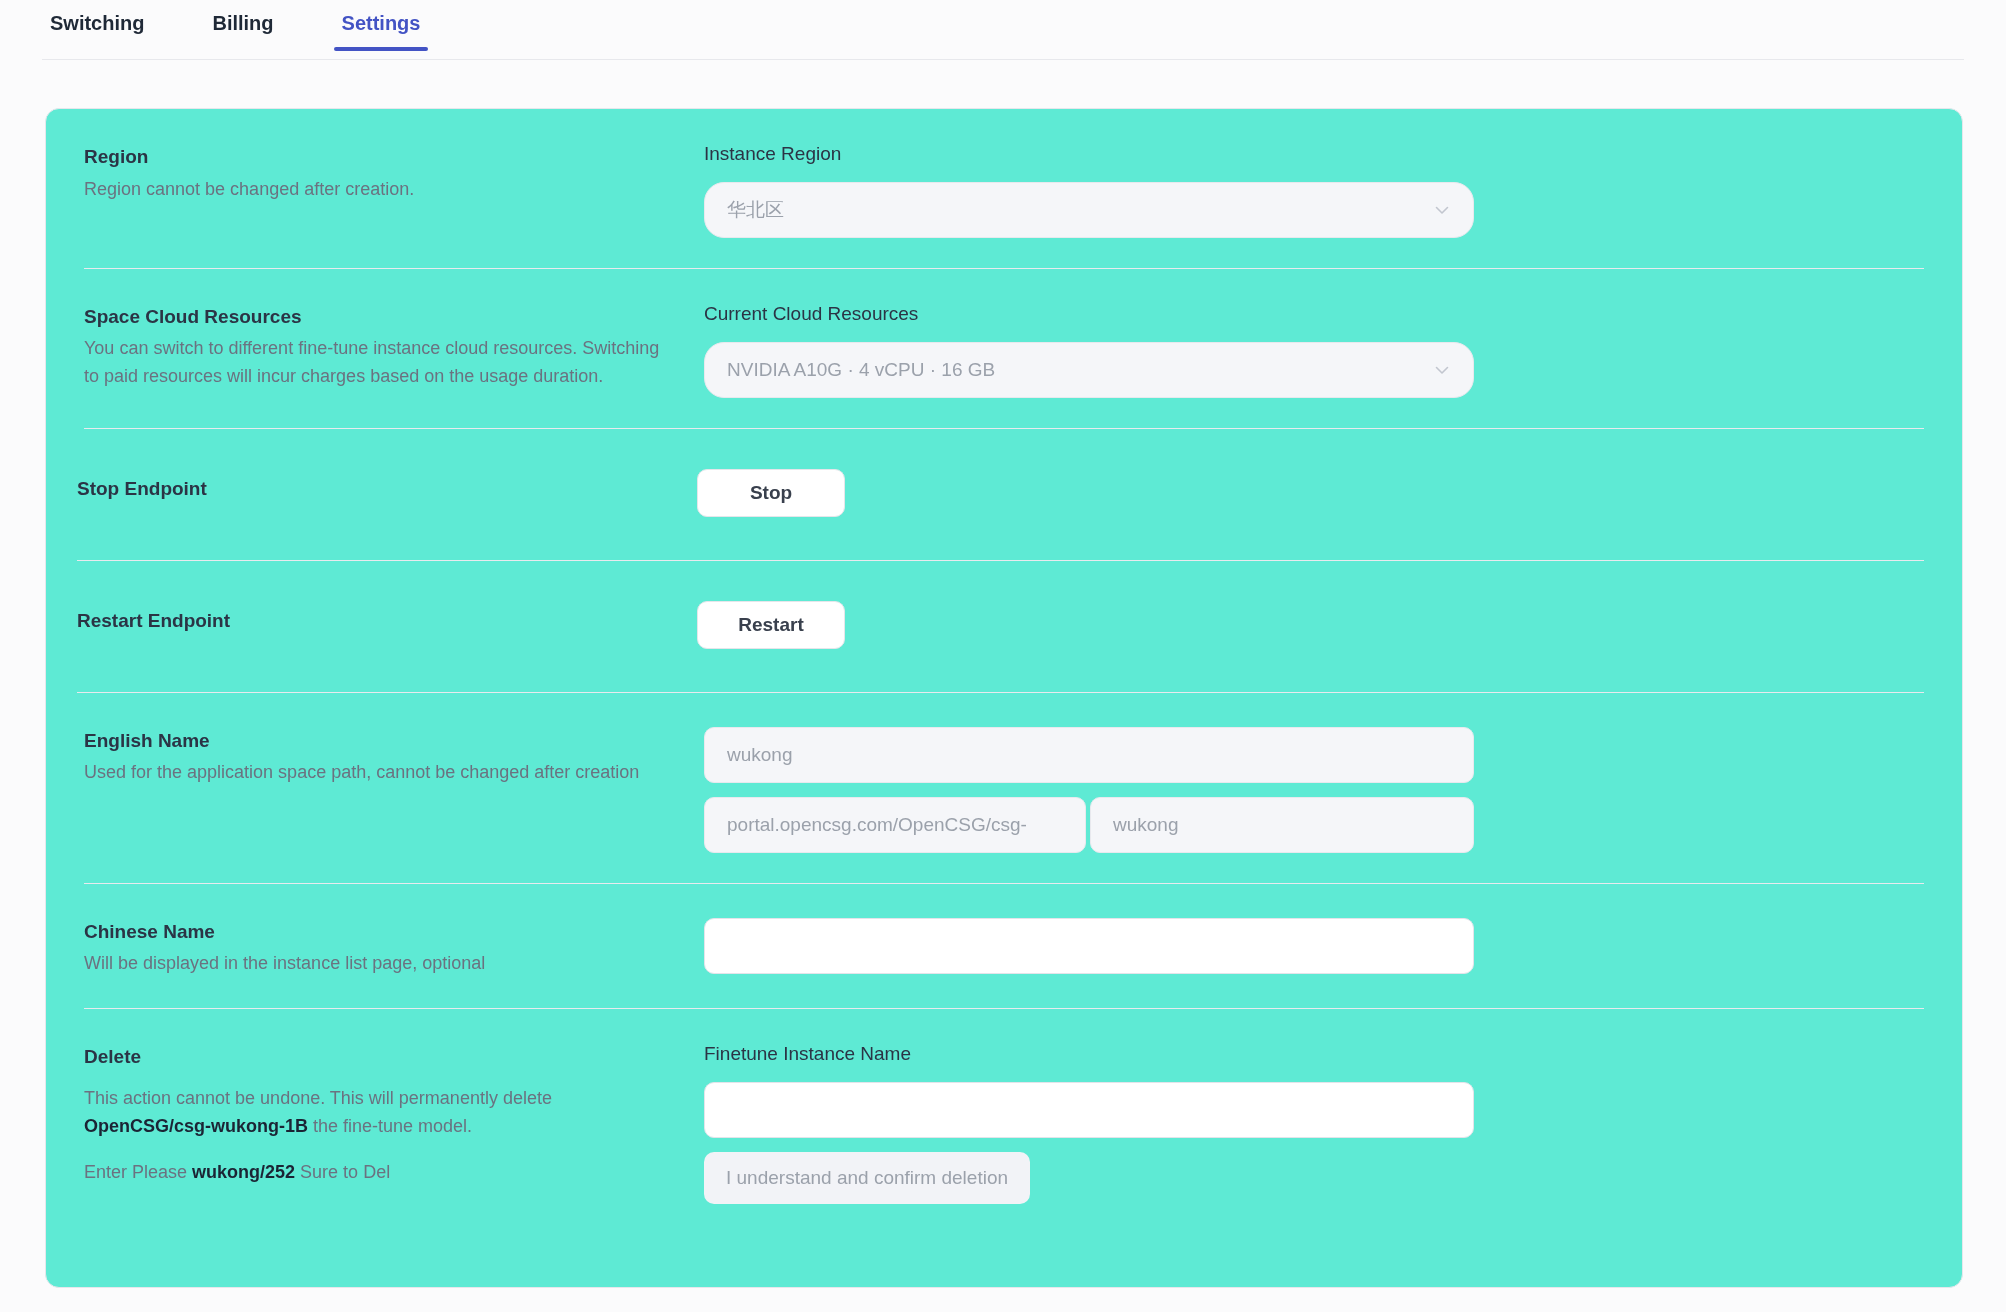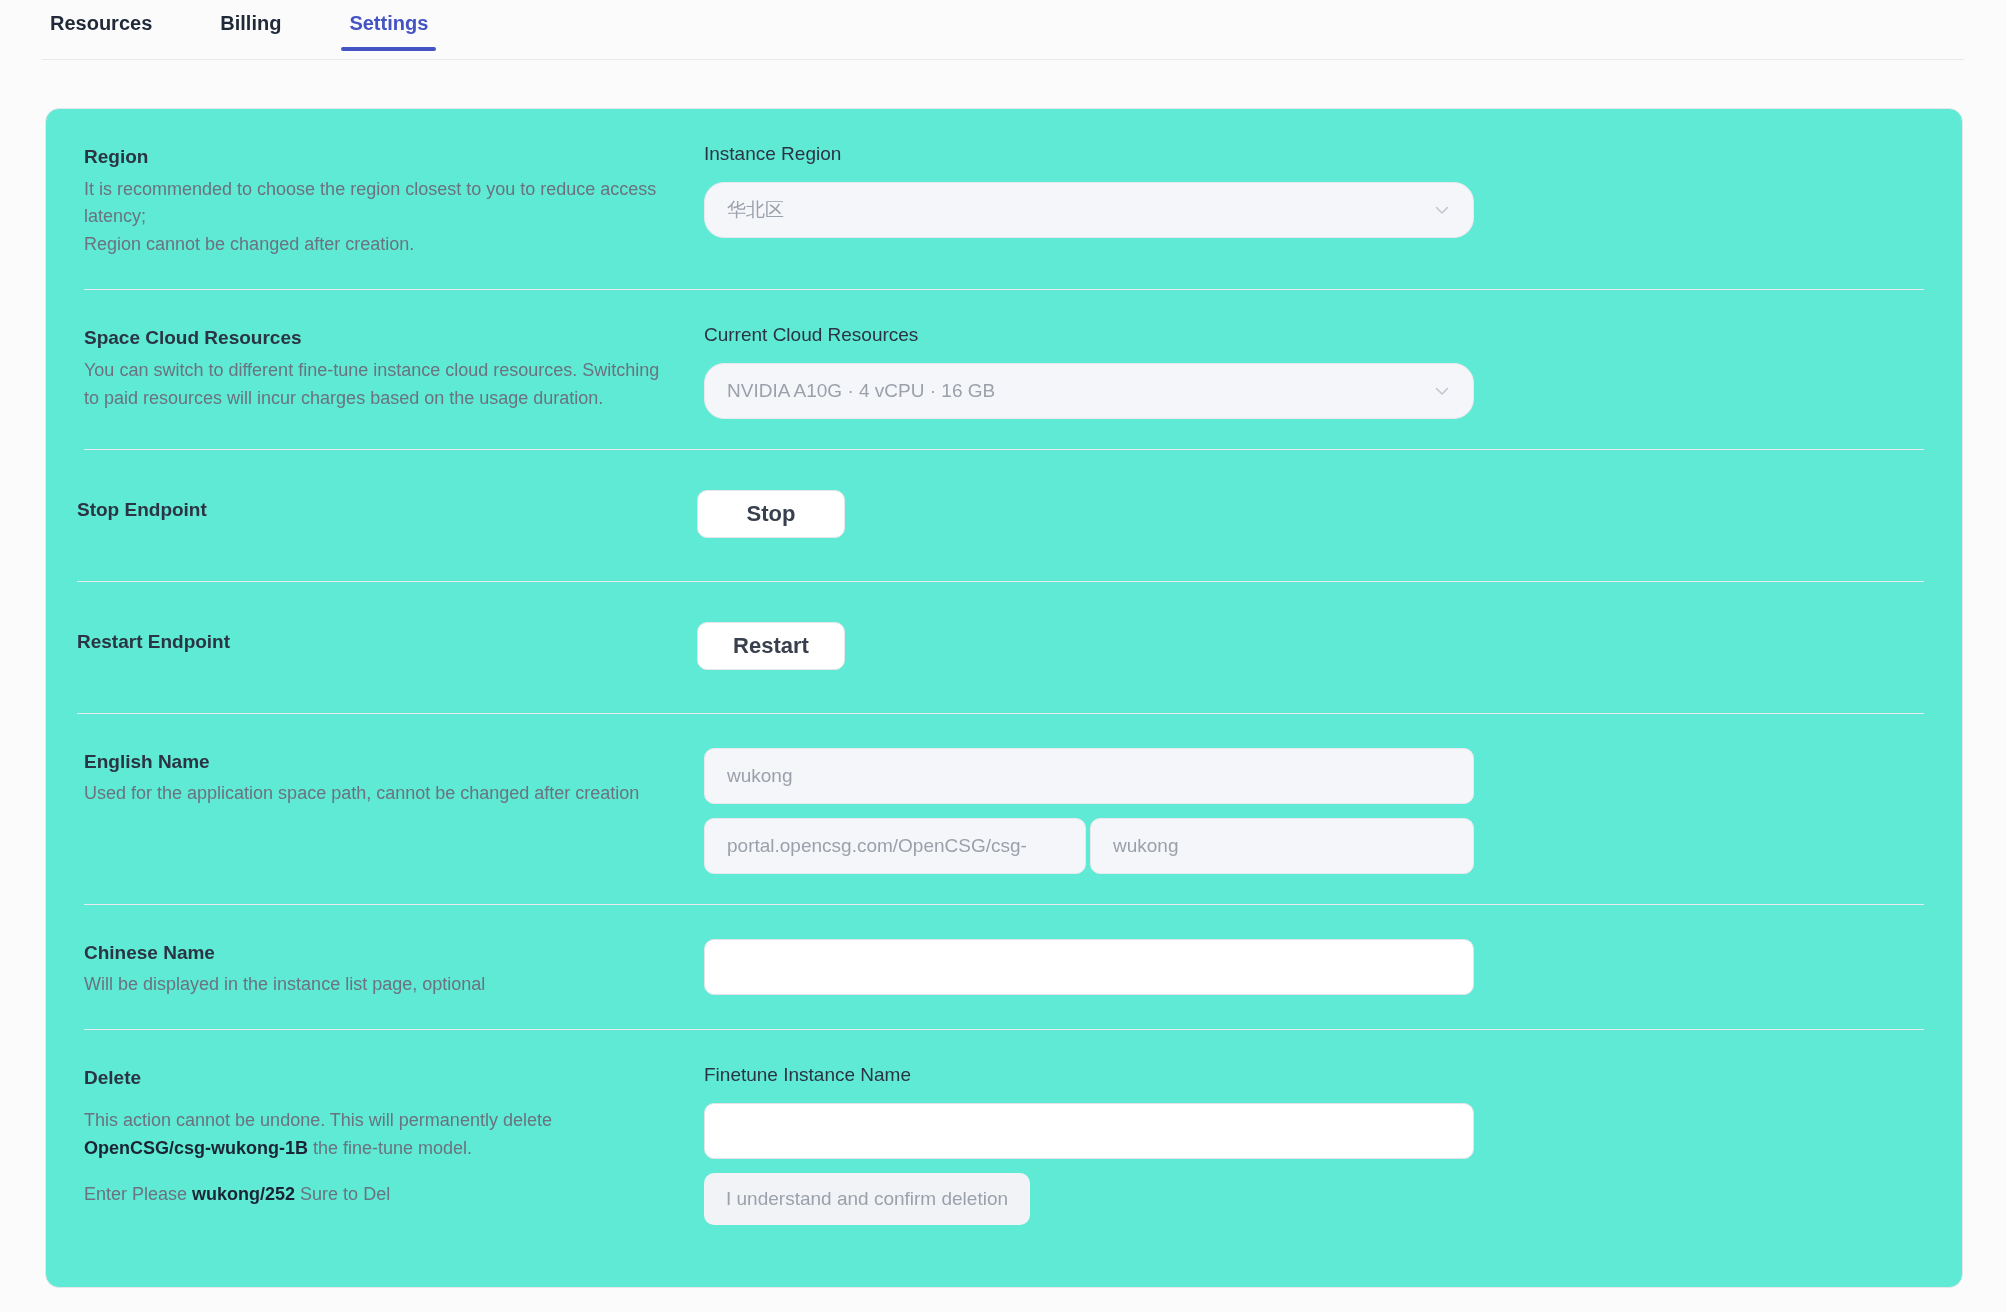--- a/index.html
+++ b/index.html
@@ -194,21 +194,21 @@
   .btn-outline {
     display: inline-flex;
     align-items: center;
     justify-content: center;
     min-width: 148px;
     height: 48px;
     padding: 0 26px;
     background: #ffffff;
     border: 1px solid #e5e6ea;
     border-radius: 10px;
-    font-size: 22px;
+    font-size: 19px;
     font-weight: bold;
     color: #39404d;
     cursor: pointer;
     font-family: "Liberation Sans", sans-serif;
   }
 
   .btn-confirm {
     display: inline-flex;
     align-items: center;
     justify-content: center;
@@ -226,31 +226,30 @@
 
   .row-action { padding-top: 40px; padding-bottom: 43px; margin-left: 9px; }
   .row-action .row-left { padding-top: 6px; }
 
   .delete-line2 { margin-top: 18px; }
 </style>
 </head>
 <body>
 
 <div class="tabbar">
-  <div class="tab">Resources</div>
+  <div class="tab">Switching</div>
   <div class="tab">Billing</div>
   <div class="tab active">Settings</div>
 </div>
 
 <div class="card">
 
   <div class="row">
     <div class="row-left">
       <div class="row-title">Region</div>
-      <div class="row-desc">It is recommended to choose the region closest to you to reduce access latency;</div>
       <div class="row-desc">Region cannot be changed after creation.</div>
     </div>
     <div class="row-right">
       <div class="field-label">Instance Region</div>
       <div class="select">
         <span class="select-value">华北区</span>
         <span class="chev">
           <svg width="22" height="22" viewBox="0 0 22 22" fill="none">
             <path d="M5.5 8.5L11 14L16.5 8.5" stroke="#c2c6cf" stroke-width="1.6" stroke-linecap="round" stroke-linejoin="round"></path>
           </svg>

